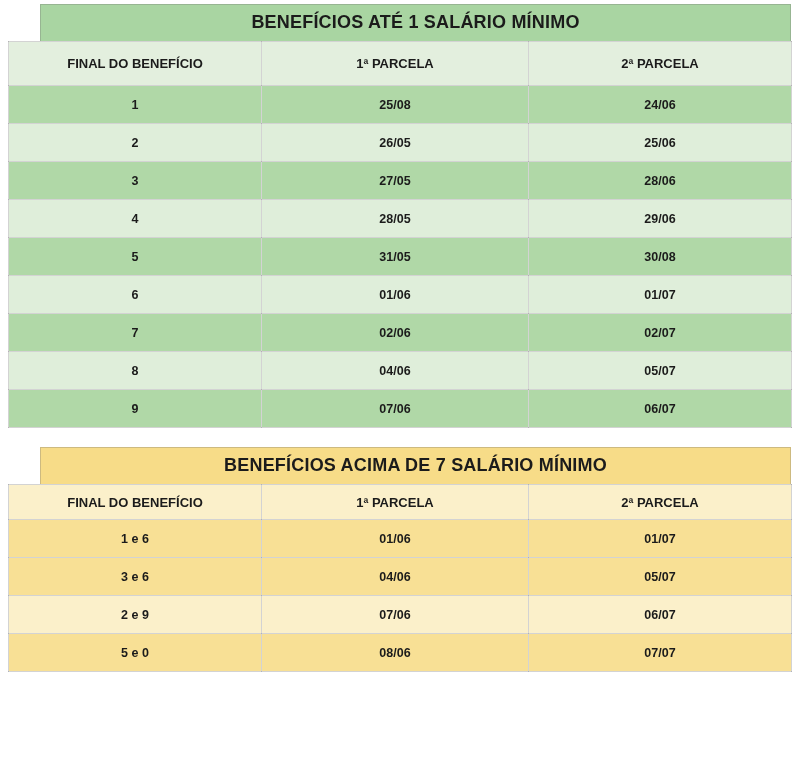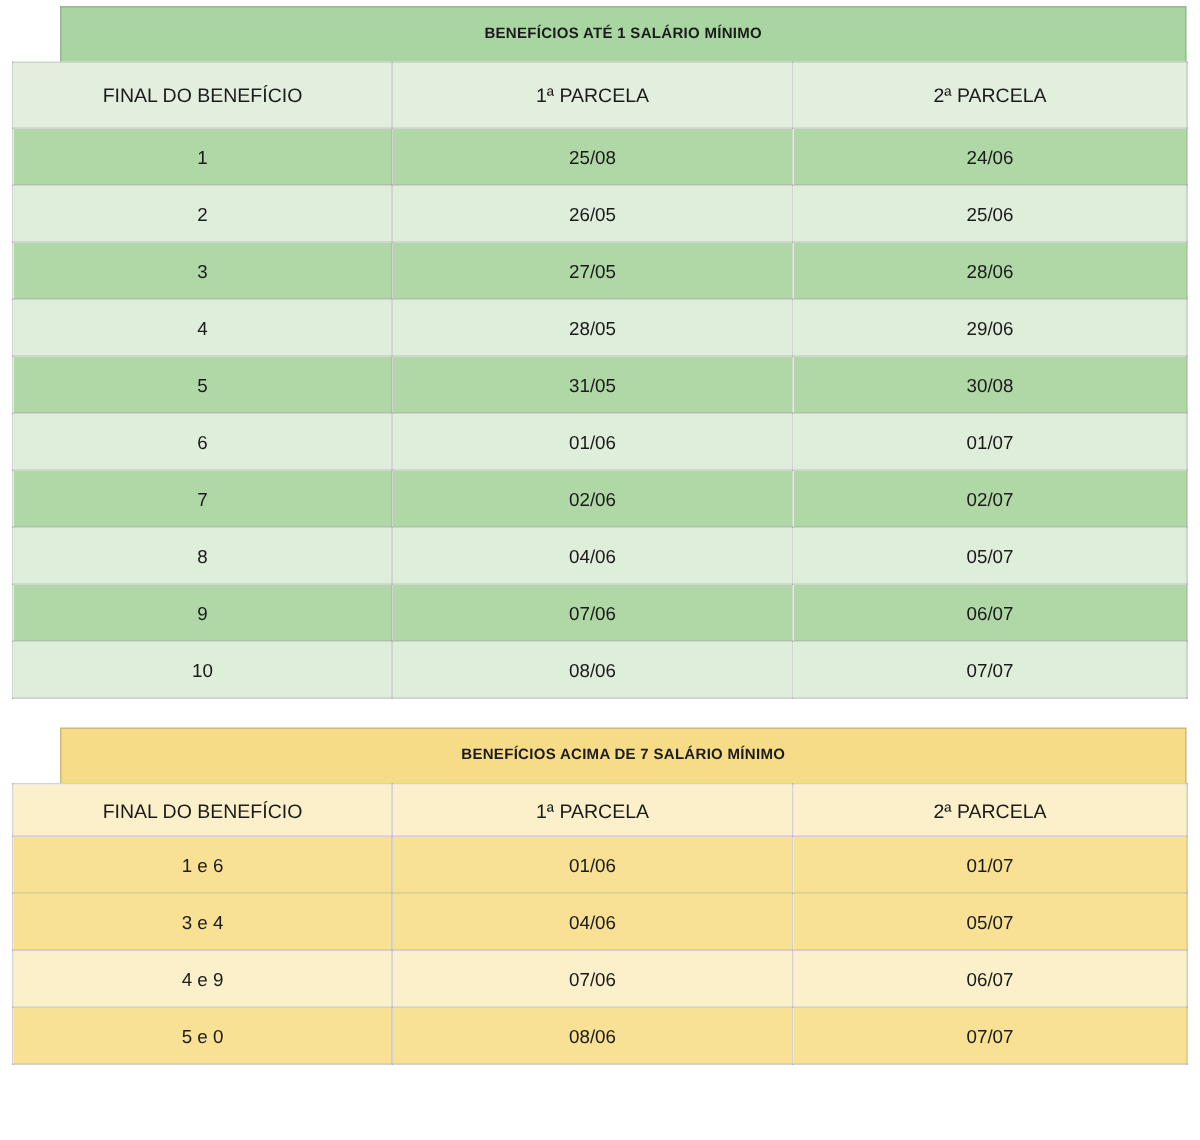--- a/index.html
+++ b/index.html
@@ -21,39 +21,39 @@
   }
   .table-gap {
     height: 19px;
   }
   .title-band {
     box-sizing: border-box;
     height: 37px;
     line-height: 35px;
     text-align: center;
     font-weight: bold;
-    font-size: 10px;
+    font-size: 18px;
     letter-spacing: 0.2px;
     color: var(--text-color, #1b1b1b);
     background: var(--title-bg, #cccccc);
     border: 1px solid var(--border-color, rgba(110,110,110,0.3));
     border-bottom: none;
     margin-left: 32px;
   }
   table.benefits-table {
     width: 783px;
     table-layout: fixed;
     border-collapse: collapse;
   }
   table.benefits-table th,
   table.benefits-table td {
     border: 1px solid var(--border-color, rgba(110,110,110,0.3));
     text-align: center;
     vertical-align: middle;
-    font-weight: normal;
+    font-weight: bold;
     color: var(--text-color, #1b1b1b);
     padding: 0;
     overflow: hidden;
   }
   .header-cell {
     height: 43px;
     font-size: 13px;
     background: var(--header-bg, #eeeeee);
   }
   .t1 .header-cell {
@@ -125,25 +125,20 @@
           <tr class="row-even">
             <td class="data-cell">8</td>
             <td class="data-cell">04/06</td>
             <td class="data-cell">05/07</td>
           </tr>
           <tr class="row-odd">
             <td class="data-cell">9</td>
             <td class="data-cell">07/06</td>
             <td class="data-cell">06/07</td>
           </tr>
-          <tr class="row-even">
-            <td class="data-cell">10</td>
-            <td class="data-cell">08/06</td>
-            <td class="data-cell">07/07</td>
-          </tr>
         </tbody>
     </table>
   </section>
 
   <div class="table-gap"></div>
 
   <section class="calendar-section t1" style="--title-bg: #f7dc88; --header-bg: #fbf0ca; --row-odd-bg: #f8e095; --row-even-bg: #fbf0ca; --text-color: #1b1b1b; --border-color: rgba(110,110,110,0.30);">
     <div class="title-band">BENEFÍCIOS ACIMA DE 7 SALÁRIO MÍNIMO</div>
     <table class="benefits-table">
       <colgroup>
@@ -158,26 +153,26 @@
             <th class="header-cell">2ª PARCELA</th>
           </tr>
       </thead>
       <tbody>
           <tr class="row-odd">
             <td class="data-cell">1 e 6</td>
             <td class="data-cell">01/06</td>
             <td class="data-cell">01/07</td>
           </tr>
           <tr class="row-odd">
-            <td class="data-cell">3 e 4</td>
+            <td class="data-cell">3 e 6</td>
             <td class="data-cell">04/06</td>
             <td class="data-cell">05/07</td>
           </tr>
           <tr class="row-even">
-            <td class="data-cell">4 e 9</td>
+            <td class="data-cell">2 e 9</td>
             <td class="data-cell">07/06</td>
             <td class="data-cell">06/07</td>
           </tr>
           <tr class="row-odd">
             <td class="data-cell">5 e 0</td>
             <td class="data-cell">08/06</td>
             <td class="data-cell">07/07</td>
           </tr>
         </tbody>
     </table>

